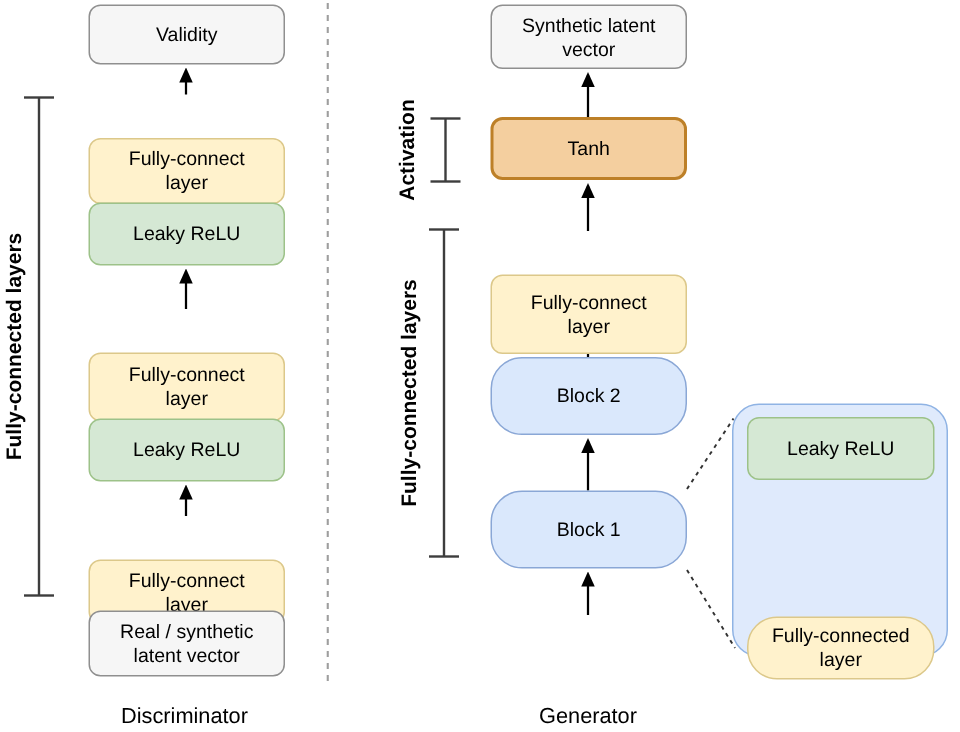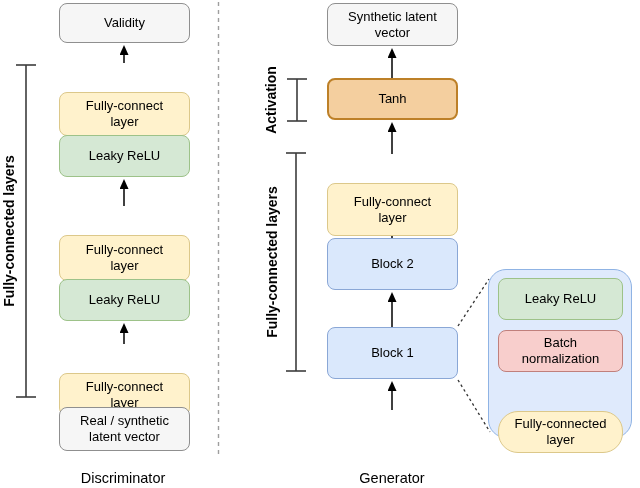--- a/index.html
+++ b/index.html
@@ -10,21 +10,21 @@
   .wires{position:absolute;left:0;top:0;width:640px;height:488px;}
   .node{
     position:absolute;display:flex;align-items:center;justify-content:center;
     text-align:center;font-size:13px;line-height:1.22;color:#000;
     border-radius:8px;white-space:pre-line;box-sizing:border-box;
     border:1.5px solid #888;
   }
   .node.io{background:var(--io-fill);border-color:var(--io-border);}
   .node.fc{background:var(--fc-fill);border-color:var(--fc-border);margin-top:29px;}
   .node.act{background:var(--act-fill);border-color:var(--act-border);}
-  .node.block{background:var(--block-fill);border-color:var(--block-border);}
+  .node.block{background:var(--block-fill);border-color:var(--block-border);border-radius:21px;}
   .node.tanh{background:var(--tanh-fill);border-color:var(--tanh-border);border-width:2px;}
   .node.bn{background:var(--bn-fill);border-color:var(--bn-border);}
   .detail-panel{
     position:absolute;left:488px;top:269px;width:144px;height:169px;
     background:var(--detail-fill);border:1.5px solid var(--detail-border);
     border-radius:18px;box-sizing:border-box;
   }
   .caption{
     position:absolute;width:150px;text-align:center;
     font-size:14.5px;font-weight:normal;color:#000;
@@ -114,18 +114,16 @@
   <div class="node block" style="left:327px;top:238px;width:131px;height:52px;">Block 2</div>
   <div class="node block" style="left:327px;top:327px;width:131px;height:52px;">Block 1</div>
 
   <div class="vlabel" style="left:211px;top:91px;width:120px;">Activation</div>
   <div class="vlabel" style="left:152px;top:253px;width:240px;">Fully-connected layers</div>
 
   <div class="caption" style="left:317px;top:470px;">Generator</div>
 
   <div class="detail-panel"></div>
   <div class="node act" style="left:498px;top:278px;width:125px;height:42px;">Leaky ReLU</div>
-  <div class="node bn" style="left:498px;top:330px;width:125px;height:42px;">Batch
-normalization</div>
   <div class="node fc" style="left:498px;top:382px;width:125px;height:42px;border-radius:20px;">Fully-connected
 layer</div>
 
 </div>
 
 </body></html>

